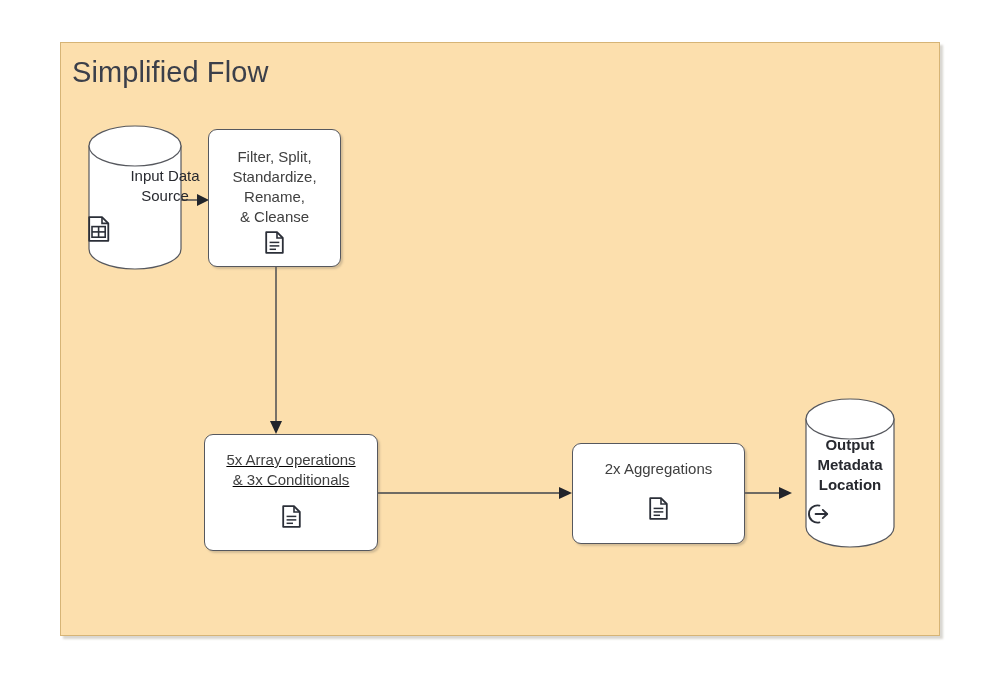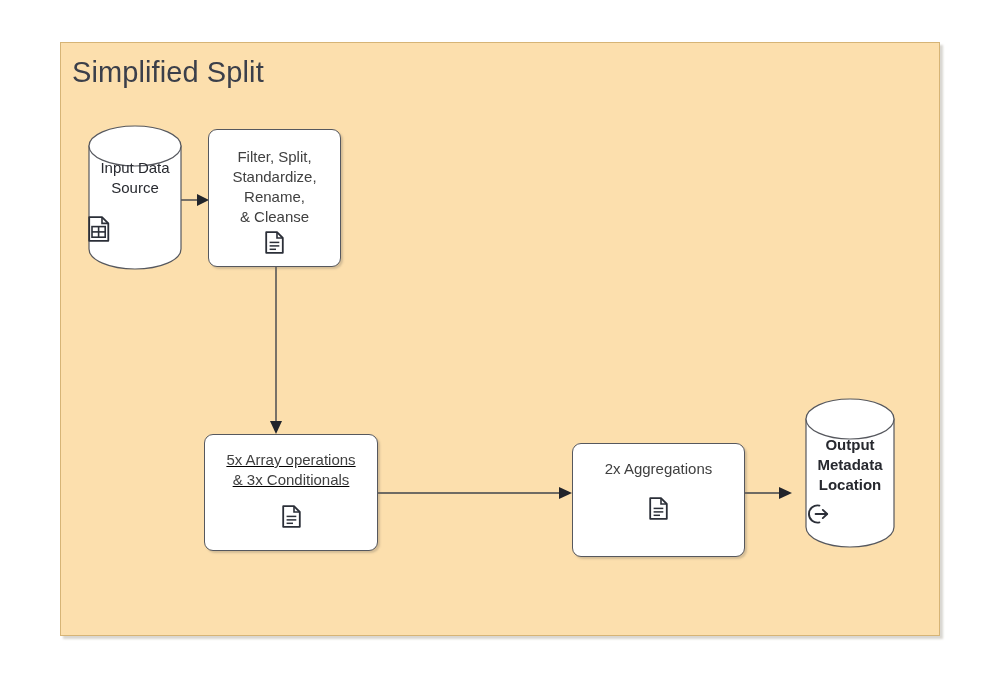--- a/index.html
+++ b/index.html
@@ -120,21 +120,21 @@
     stroke: none;
   }
 </style>
 </head>
 <body>
 
 <div id="canvas">
 
   <div class="flow-container">
 
-    <div class="flow-title">Simplified Split</div>
+    <div class="flow-title">Simplified Flow</div>
 
     <svg class="connector" viewBox="0 0 999 683" width="999" height="683" aria-hidden="true">
 
       <g>
         <line class="conn-line" x1="119" y1="157" x2="136" y2="157"></line>
         <polygon class="conn-head" points="136,151 148,157 136,163"></polygon>
       </g>
 
       <g>
         <line class="conn-line" x1="215" y1="223" x2="215" y2="378"></line>
@@ -150,21 +150,21 @@
         <line class="conn-line" x1="684" y1="450" x2="718" y2="450"></line>
         <polygon class="conn-head" points="718,444 731,450 718,456"></polygon>
       </g>
     </svg>
 
     <div class="cylinder" style="left:27px; top:82px; width:94px; height:145px;">
       <svg width="94" height="145" viewBox="0 0 94 145">
         <path d="M1,21 L1,124 A46,20 0 0 0 93,124 L93,21 Z" fill="#ffffff" stroke="#56585e" stroke-width="1.2"></path>
         <ellipse cx="47" cy="21" rx="46" ry="20" fill="#ffffff" stroke="#56585e" stroke-width="1.2"></ellipse>
       </svg>
-      <div class="cyl-label" style="top:33px;">Input Data
+      <div class="cyl-label" style="top:41px;padding-left:30px;">Input Data
 Source</div>
       <div class="cyl-icon" style="top:91px;">
         <svg class="icon" width="22" height="26" viewBox="0 0 22 26">
           <path d="M1.2,1.2 L14.0,1.2 L20.3,7.4 L20.3,24.8 L1.2,24.8 Z" fill="#ffffff" stroke="#2b2f38" stroke-width="1.8" stroke-linejoin="round"></path>
           <path d="M14.0,1.2 L14.0,7.4 L20.3,7.4" fill="none" stroke="#2b2f38" stroke-width="1.6"></path>
           <rect x="4.0" y="10.6" width="13.2" height="10.6" fill="none" stroke="#2b2f38" stroke-width="1.6"></rect>
           <line x1="4.0" y1="15.9" x2="17.2" y2="15.9" stroke="#2b2f38" stroke-width="1.6"></line>
           <line x1="10.6" y1="10.6" x2="10.6" y2="21.2" stroke="#2b2f38" stroke-width="1.6"></line>
         </svg>
       </div>
@@ -193,21 +193,21 @@
         <svg class="icon" width="19" height="23" viewBox="0 0 19 23">
           <path d="M1.2,1.2 L12.0,1.2 L17.8,7.0 L17.8,21.8 L1.2,21.8 Z" fill="#ffffff" stroke="#2b2f38" stroke-width="1.8" stroke-linejoin="round"></path>
           <path d="M12.0,1.2 L12.0,7.0 L17.8,7.0" fill="none" stroke="#2b2f38" stroke-width="1.6"></path>
           <line x1="4.6" y1="11.4" x2="14.3" y2="11.4" stroke="#2b2f38" stroke-width="1.5"></line>
           <line x1="4.6" y1="14.9" x2="14.3" y2="14.9" stroke="#2b2f38" stroke-width="1.5"></line>
           <line x1="4.6" y1="18.3" x2="11.0" y2="18.3" stroke="#2b2f38" stroke-width="1.5"></line>
         </svg>
       </div>
     </div>
 
-    <div class="node-box" style="left:511px; top:400px; width:173px; height:114px;">
+    <div class="node-box" style="left:511px; top:400px; width:173px; height:101px;">
       <div class="node-label" style="margin-top:15px;">2x Aggregations</div>
       <div style="margin-top:18px;">
         <svg class="icon" width="19" height="23" viewBox="0 0 19 23">
           <path d="M1.2,1.2 L12.0,1.2 L17.8,7.0 L17.8,21.8 L1.2,21.8 Z" fill="#ffffff" stroke="#2b2f38" stroke-width="1.8" stroke-linejoin="round"></path>
           <path d="M12.0,1.2 L12.0,7.0 L17.8,7.0" fill="none" stroke="#2b2f38" stroke-width="1.6"></path>
           <line x1="4.6" y1="11.4" x2="14.3" y2="11.4" stroke="#2b2f38" stroke-width="1.5"></line>
           <line x1="4.6" y1="14.9" x2="14.3" y2="14.9" stroke="#2b2f38" stroke-width="1.5"></line>
           <line x1="4.6" y1="18.3" x2="11.0" y2="18.3" stroke="#2b2f38" stroke-width="1.5"></line>
         </svg>
       </div>

